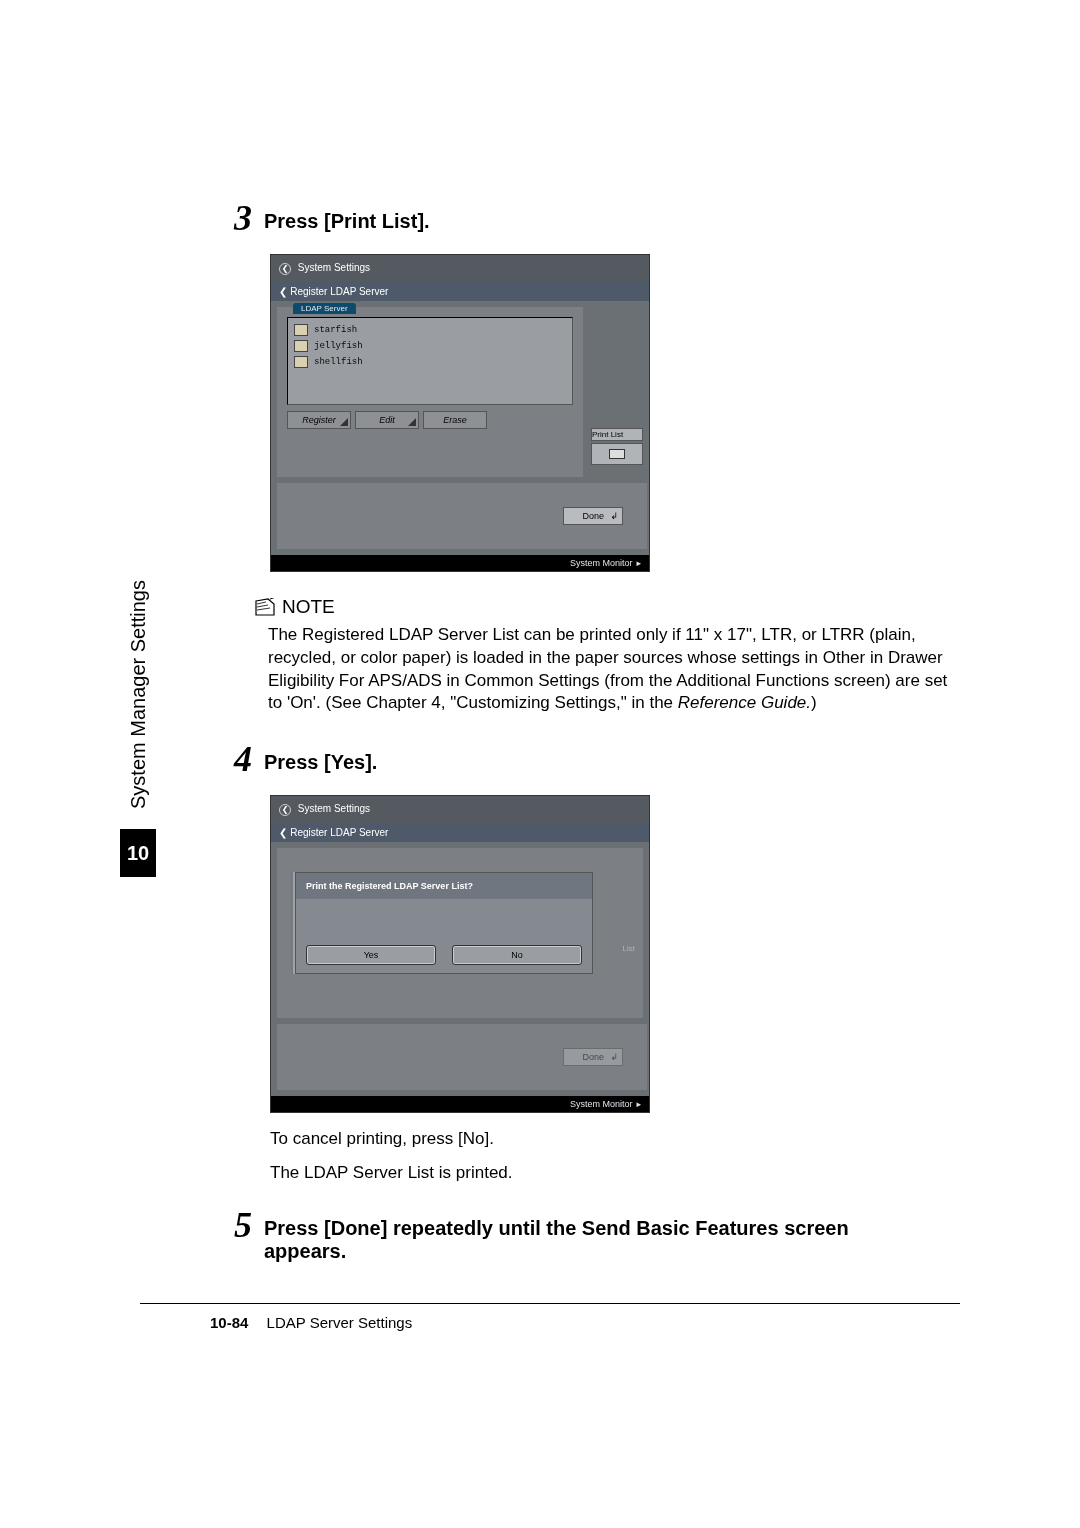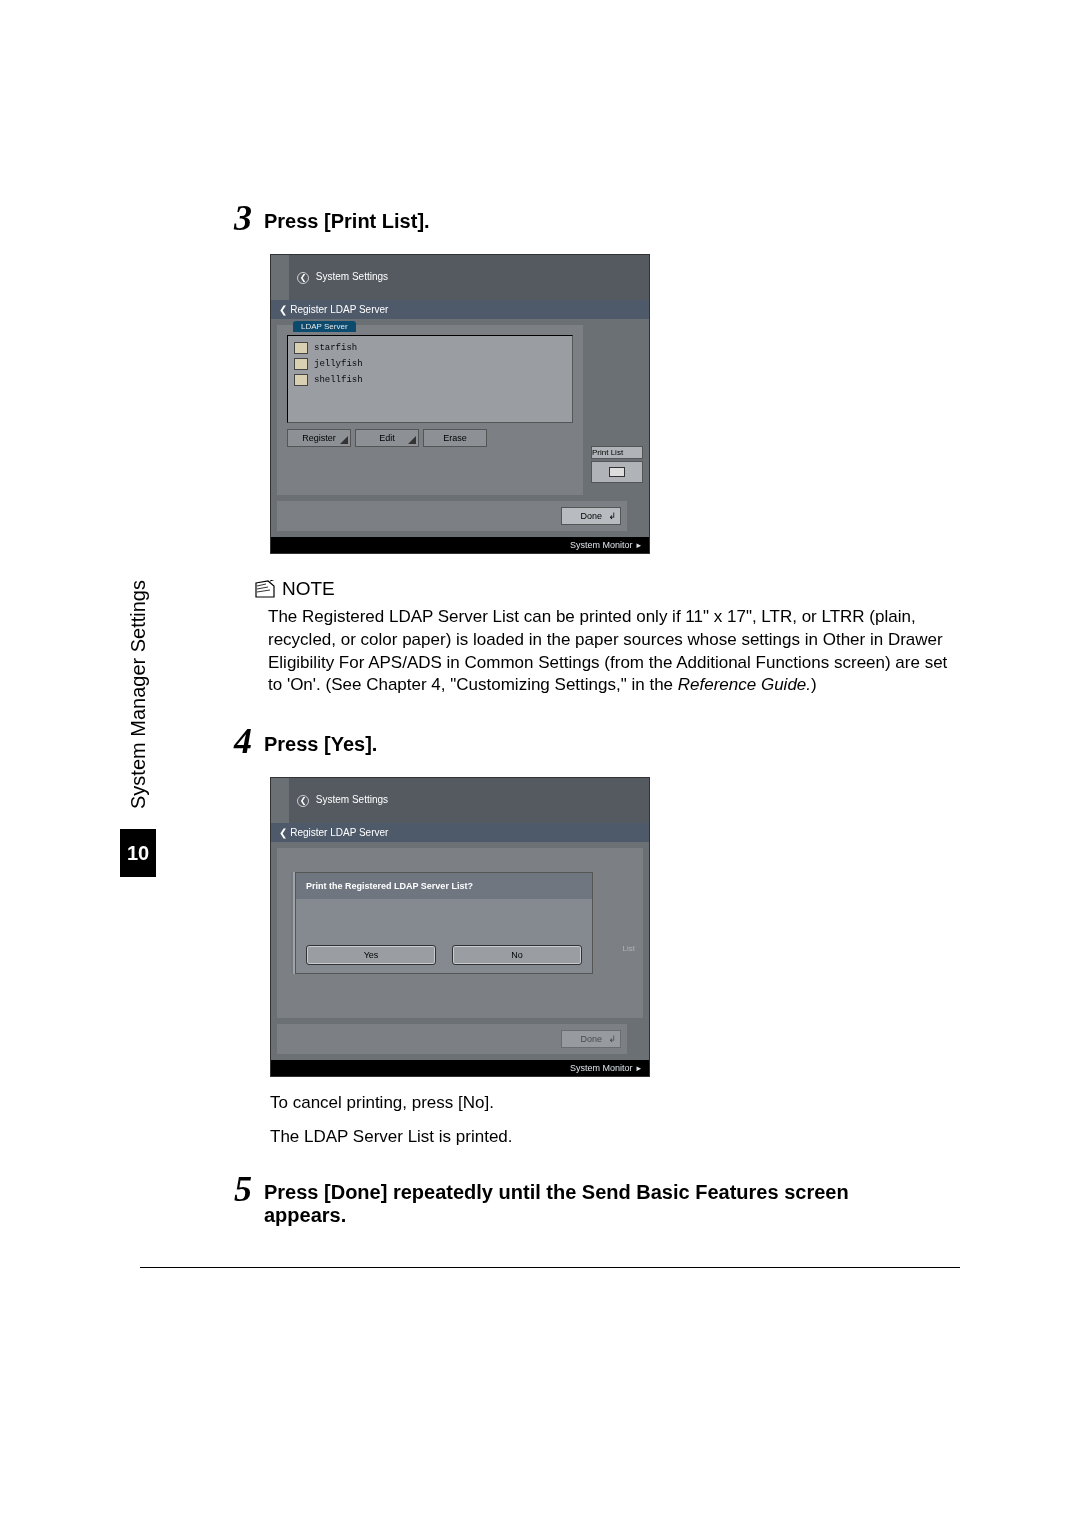--- a/index.html
+++ b/index.html
@@ -69,23 +69,22 @@
     margin-left: 130px;
     margin-top: 18px;
     width: 378px;
     background: #6b7074;
     border: 1px solid #333;
     font-family: Arial, sans-serif;
     color: #fff;
   }
   .ss-titlebar {
     background: #555a60;
-    padding: 16px 8px;
+    padding: 7px 8px;
     font-size: 10px;
-    margin-left: 18px;
   }
   .ss-titlebar .arrow-icon {
     display:inline-block;
     width:10px;
     height:10px;
     border:1px solid #ccc;
     border-radius:50%;
     font-size:8px;
     line-height:10px;
     text-align:center;
@@ -142,20 +141,21 @@
   }
   .ss-btn {
     background:#8d9196;
     border:1px solid #555;
     color:#000;
     font-size:9px;
     padding:3px 0;
     width:62px;
     text-align:center;
     position:relative;
+    font-style:italic;
   }
   .ss-btn .corner {
     position:absolute;
     right:2px;
     bottom:2px;
     width:0;height:0;
     border-left:4px solid transparent;
     border-top:4px solid transparent;
     border-right:4px solid #333;
     border-bottom:4px solid #333;
@@ -178,22 +178,22 @@
   }
   .printer-icon {
     width:14px;
     height:8px;
     border:1px solid #333;
     background:#ddd;
     position:relative;
   }
   .ss-done-bar {
     background:#7c8084;
-    margin: 0 22px 6px 6px;
-    padding:6px;
+    margin: 0 2px 6px 6px;
+    padding:24px;
     display:flex;
     justify-content:flex-end;
   }
   .ss-done-btn {
     background:#b8bcc0;
     border:1px solid #555;
     color:#000;
     font-size:9px;
     padding:3px 18px;
     position:relative;
@@ -403,14 +403,18 @@
 
   <div class="body-text">To cancel printing, press [No].</div>
   <div class="body-text" style="margin-top:10px;">The LDAP Server List is printed.</div>
 
   <div class="step" style="margin-top:22px;">
     <div class="step-num">5</div>
     <div class="step-title" style="max-width:640px;">Press [Done] repeatedly until the Send Basic Features screen appears.</div>
   </div>
 
   <div class="footer-rule"></div>
+  <div class="footer">
+    <span class="pn">10-84</span>
+    <span>LDAP Server Settings</span>
+  </div>
 
 </div>
 
 </body></html>

